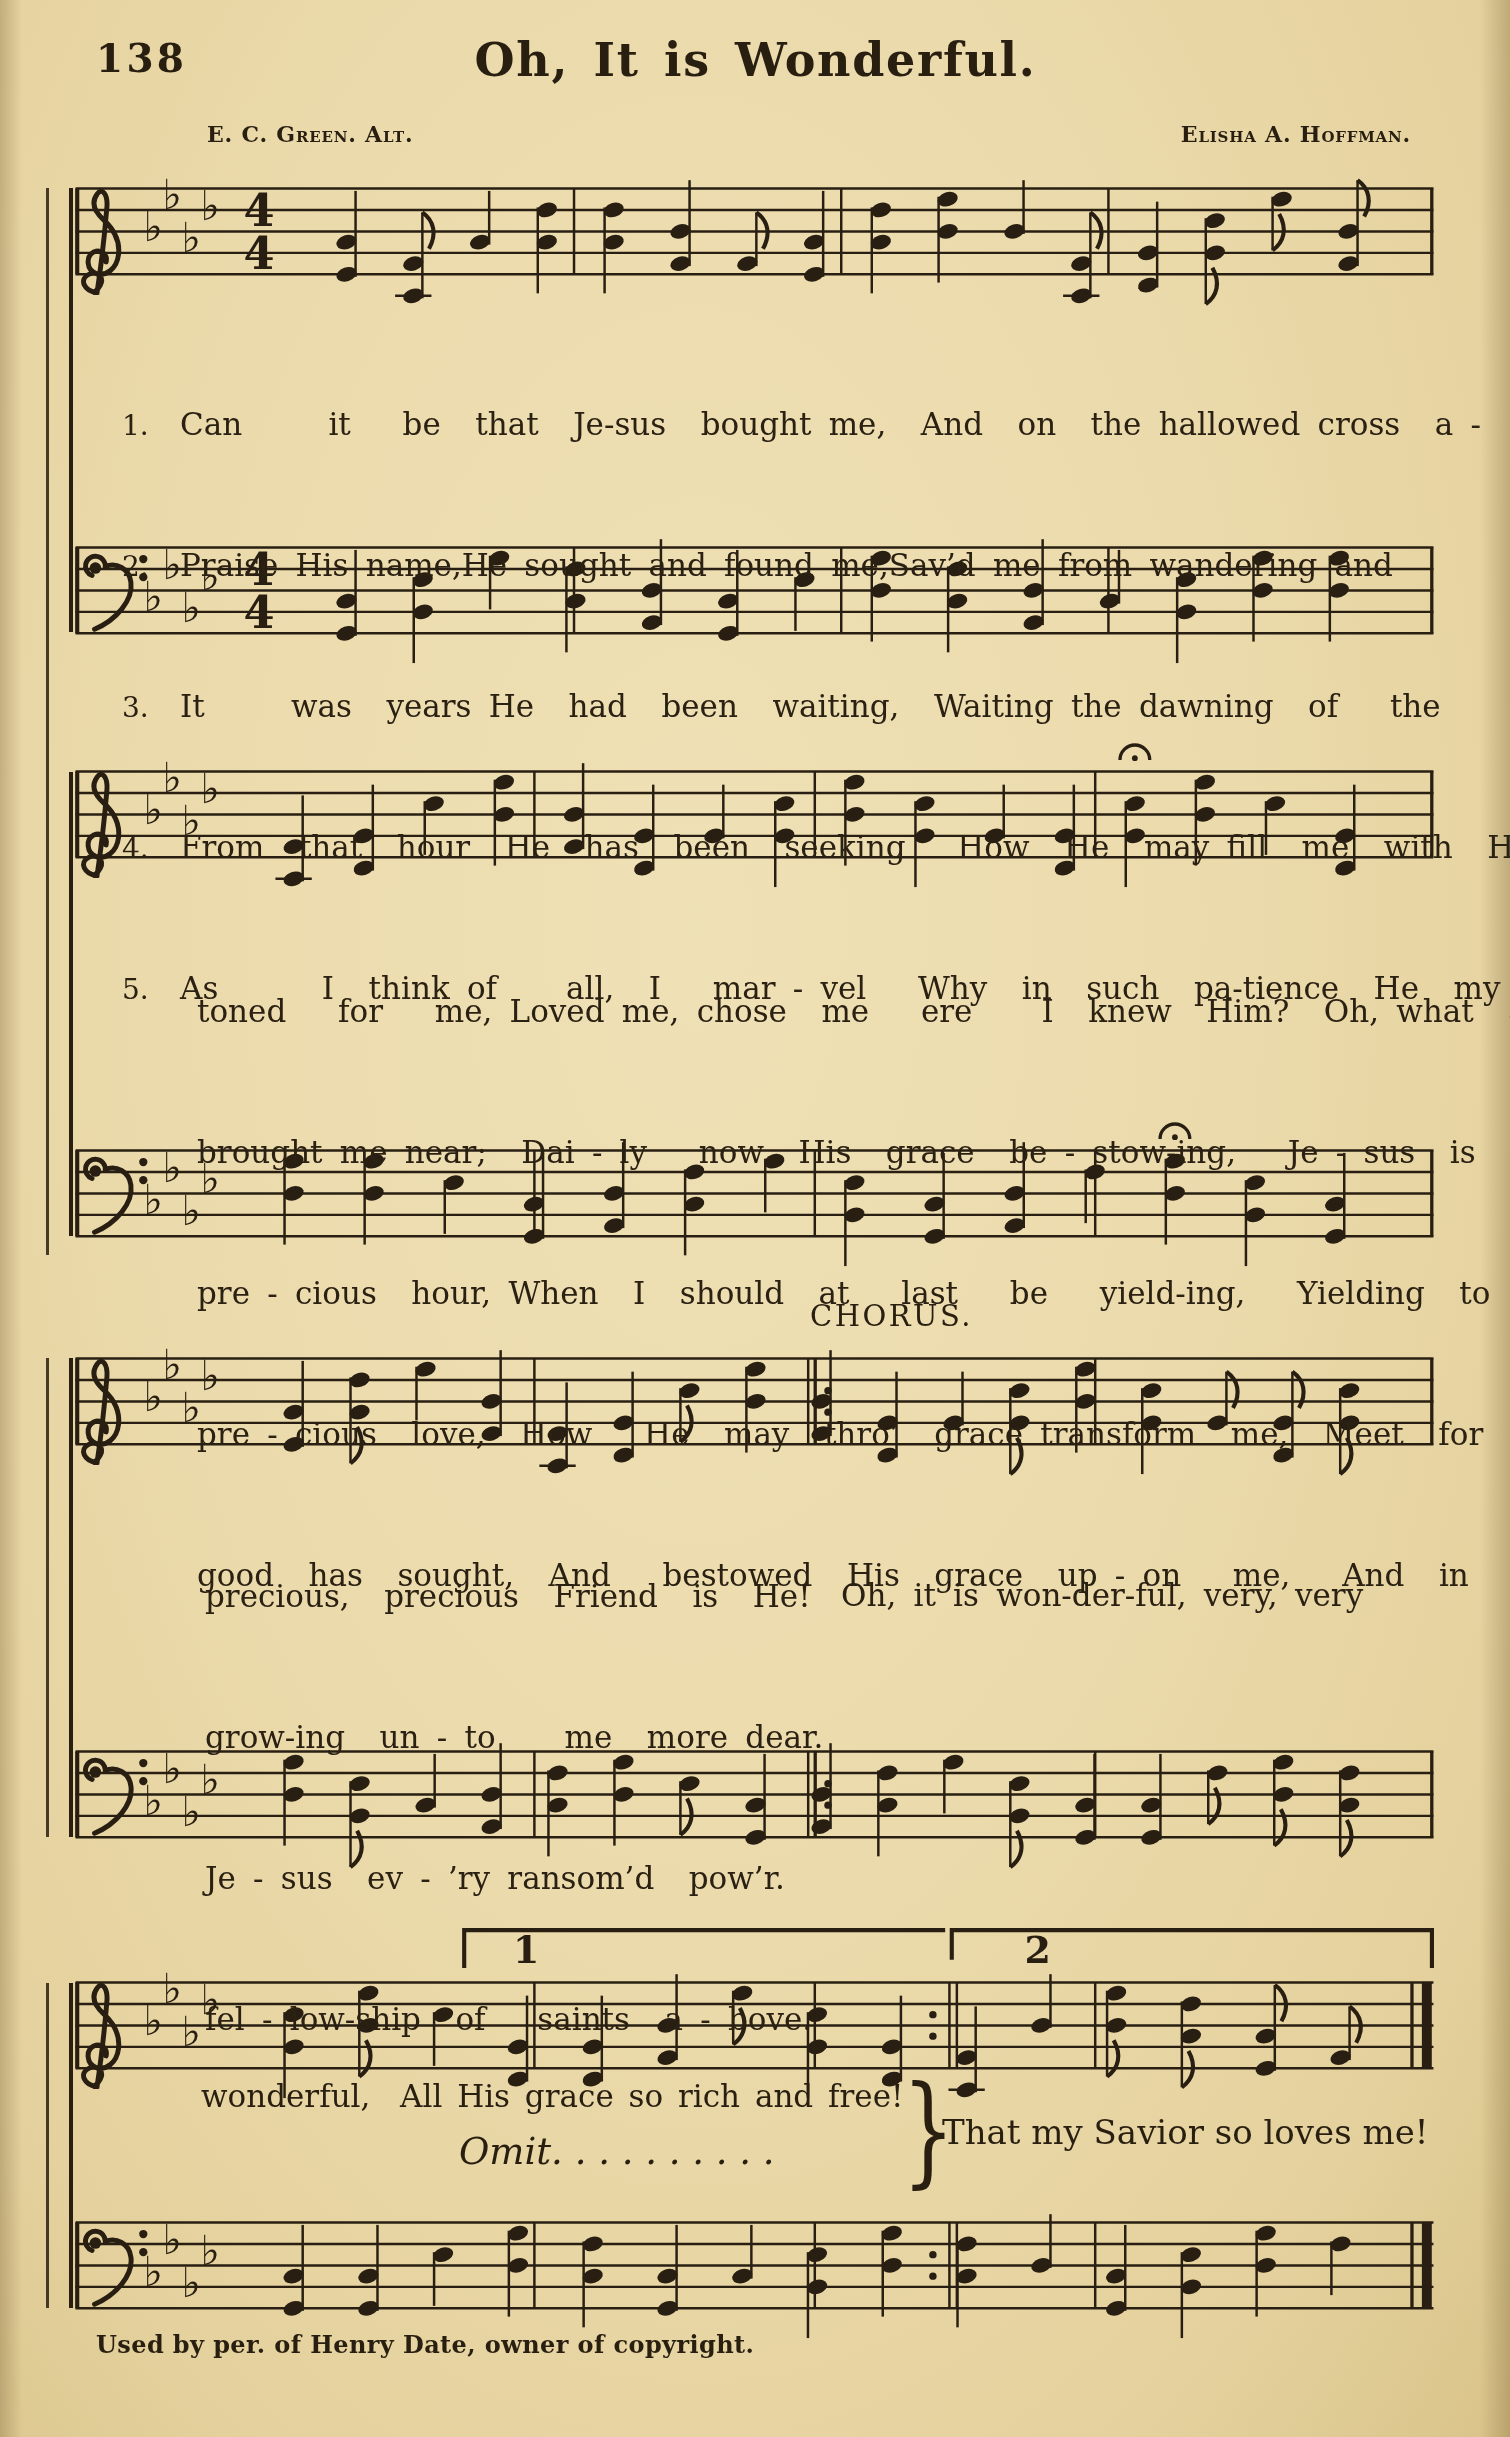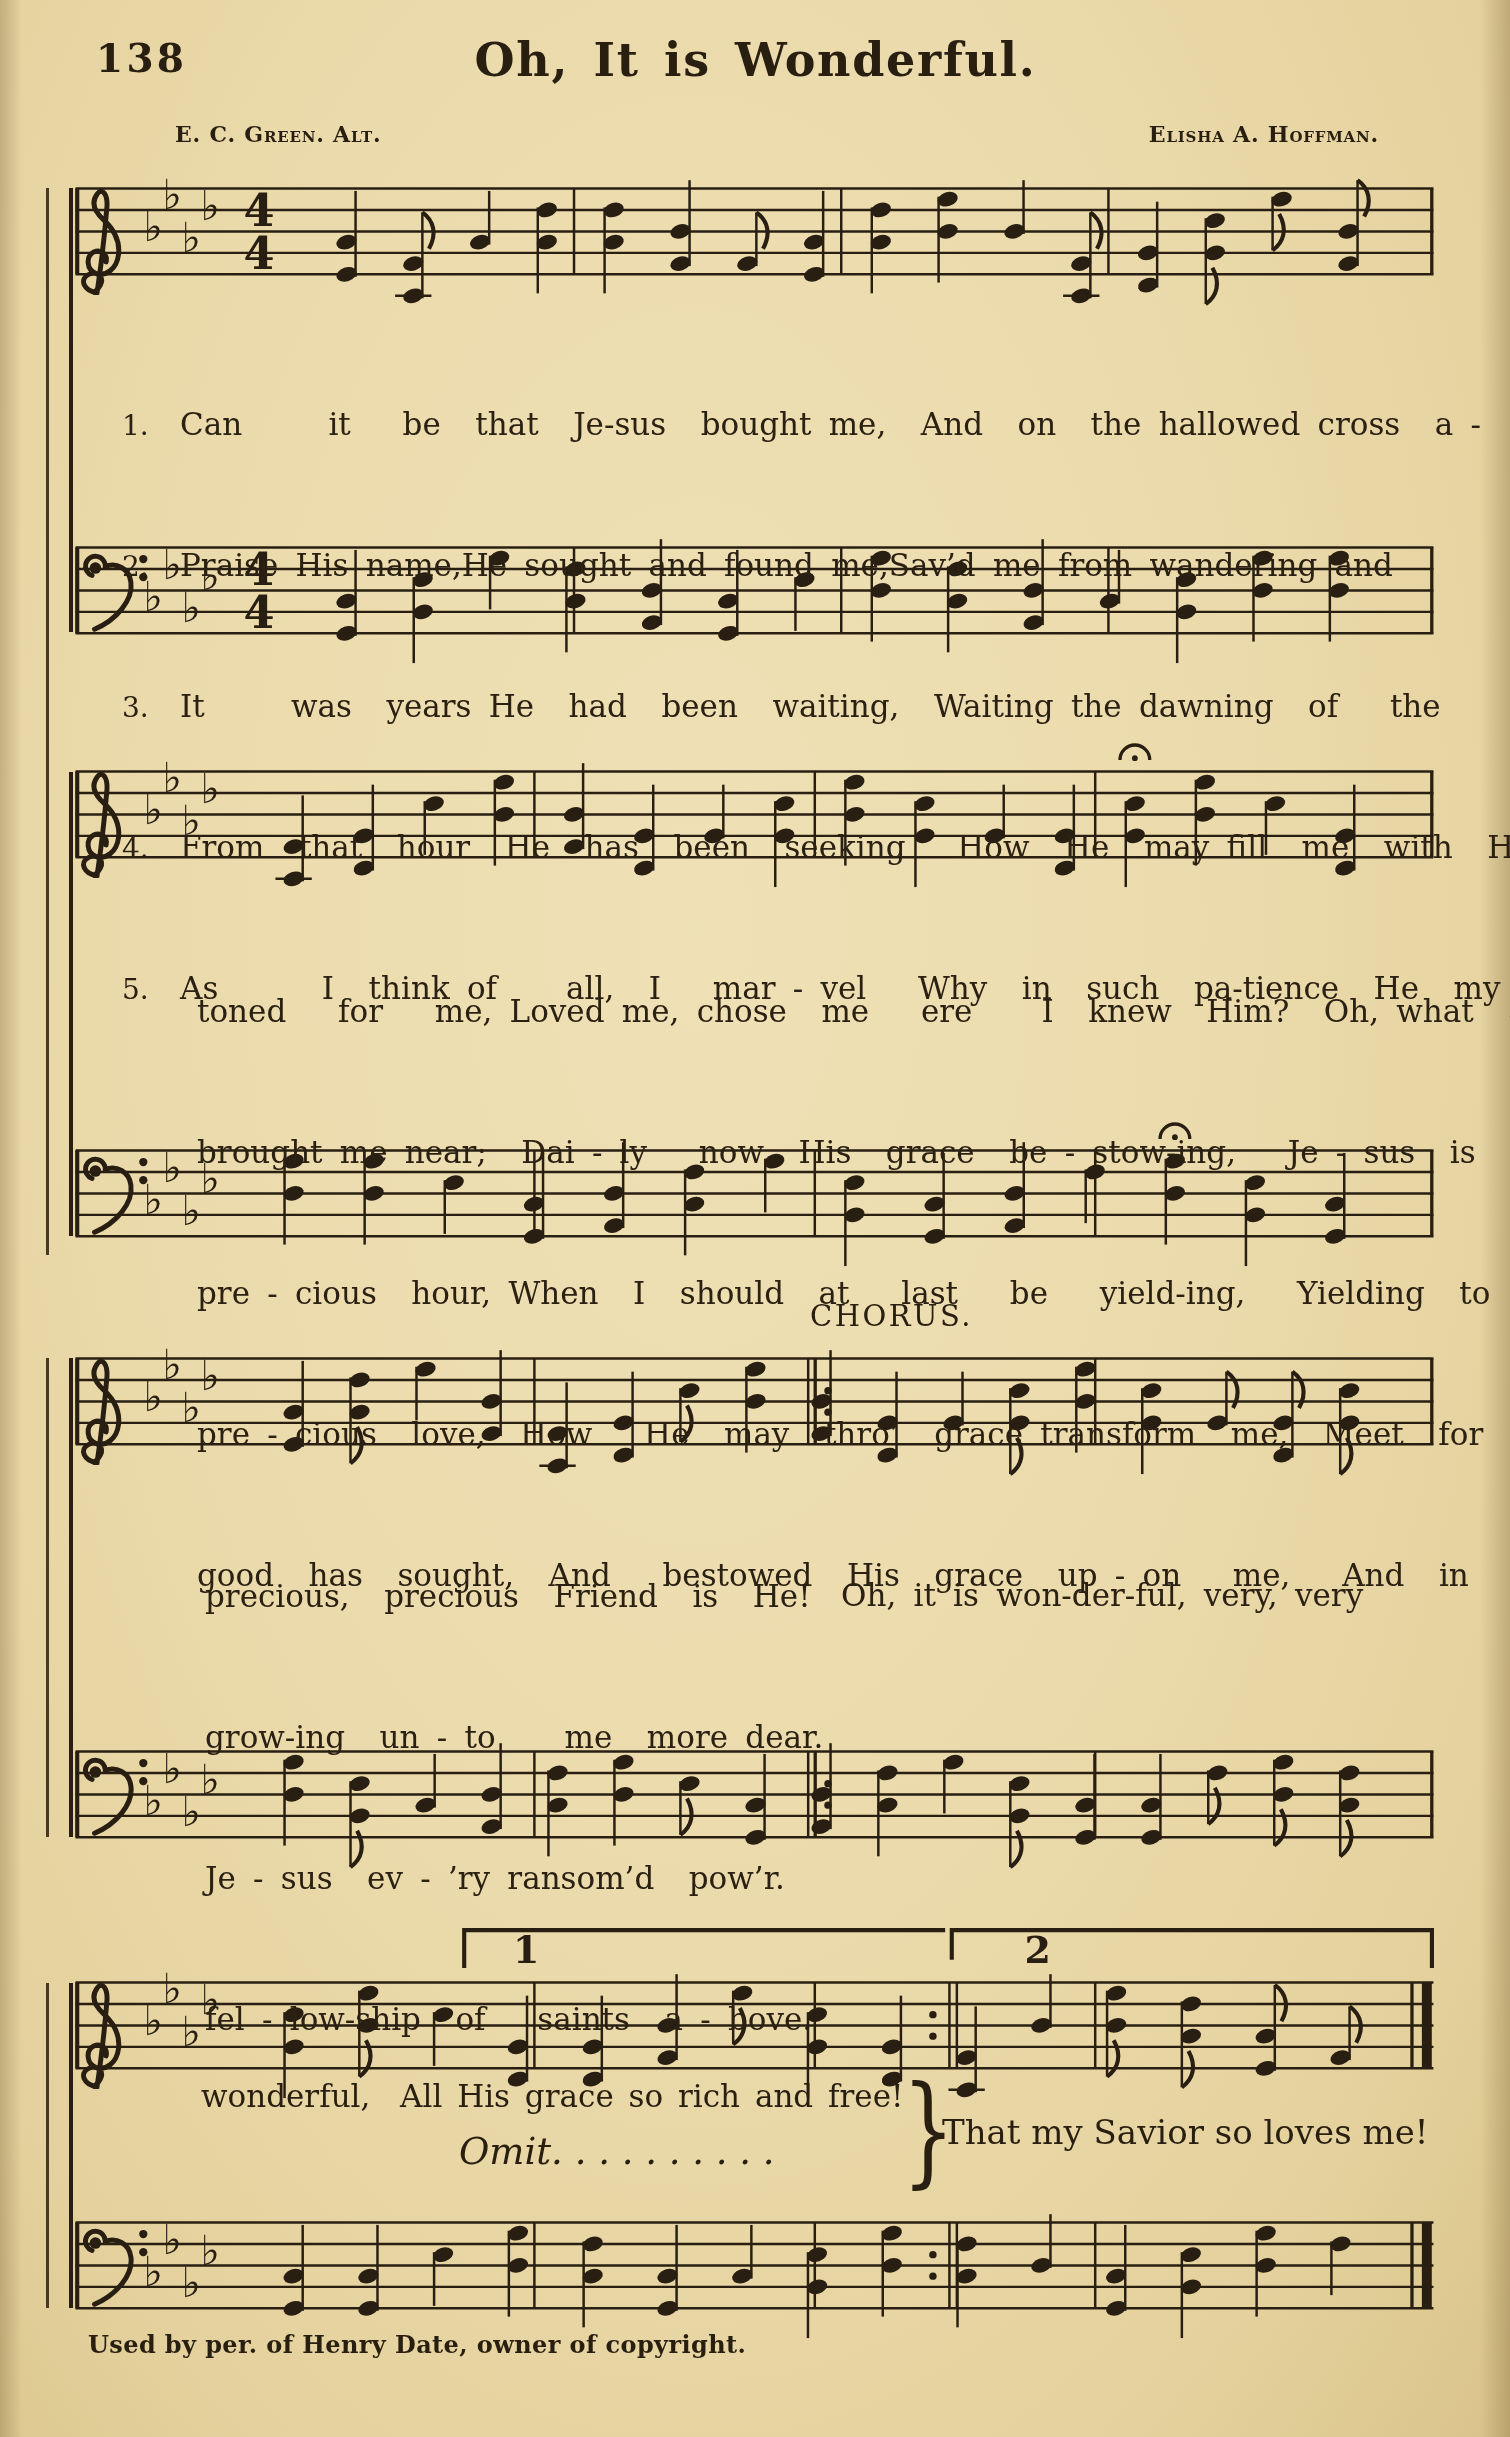--- a/index.html
+++ b/index.html
@@ -11,41 +11,41 @@
     color:#291f10;
   }
   .edge-shade-right{position:absolute;right:0;top:0;width:31px;height:100%;
     background:linear-gradient(to left,rgba(120,95,50,.35),rgba(120,95,50,0));}
   .edge-shade-left{position:absolute;left:0;top:0;width:21.5px;height:100%;
     background:linear-gradient(to right,rgba(110,85,45,.30),rgba(110,85,45,0));}
   .num{position:absolute;left:96px;top:35px;font-size:39px;font-weight:bold;letter-spacing:3.3px;}
   .title{position:absolute;left:0;top:33px;width:1511px;text-align:center;
     font-size:46px;font-weight:bold;letter-spacing:1.7px;word-spacing:6.6px;}
   .byline{position:absolute;top:121px;font-size:22px;font-weight:bold;
-    font-variant:small-caps;letter-spacing:0.8px;}
+    font-variant:small-caps;letter-spacing:0.8px;margin-left:32px;}
   .byline.left{left:175px;}
   .byline.right{left:1024px;width:355px;text-align:right;}
   .staff{position:absolute;left:64px;pointer-events:none;}
   .connector{position:absolute;left:69px;width:4.1px;background:#281f12;}
   .margin-line{position:absolute;left:46px;width:2.5px;background:rgba(40,30,15,.85);}
   .lyrics{position:absolute;white-space:pre;font-size:31px;line-height:47px;
     word-spacing:7.4px;color:#2b2113;}
   .lyrics .row{height:47px;}
   .vnum{display:inline-block;width:58px;font-size:28px;}
   .chorus-head{position:absolute;left:810px;top:1299px;font-size:29px;font-weight:normal;
     letter-spacing:2.5px;}
   .volta{position:absolute;}
   .volta-label{font-size:46px;font-weight:bold;fill:#281f12;
     font-family:"DejaVu Serif","Liberation Serif",serif;}
   .end-line1{position:absolute;left:201px;top:2078px;font-size:31px;white-space:pre;word-spacing:5px;}
   .end-omit{position:absolute;left:459px;top:2130px;font-size:37px;font-style:italic;white-space:pre;}
   .end-brace{position:absolute;left:902px;top:2059px;font-size:83px;font-weight:normal;
     transform:scaleY(1.45);transform-origin:top;}
   .end-line2{position:absolute;left:942px;top:2112px;font-size:34px;white-space:pre;}
-  .footer{position:absolute;left:88px;top:2330px;font-size:24px;font-weight:bold;
+  .footer{position:absolute;left:96px;top:2330px;font-size:24px;font-weight:bold;
     letter-spacing:0.4px;}
   .tsig{font-size:54px;font-weight:bold;fill:#281f12;text-anchor:middle;
     font-family:"DejaVu Serif","Liberation Serif",serif;}
   .flat{font-size:50px;fill:#281f12;font-family:"DejaVu Sans","Liberation Sans",sans-serif;}
 </style>
 </head>
 <body>
 
 <div class="page">
   <div class="edge-shade-left"></div>

